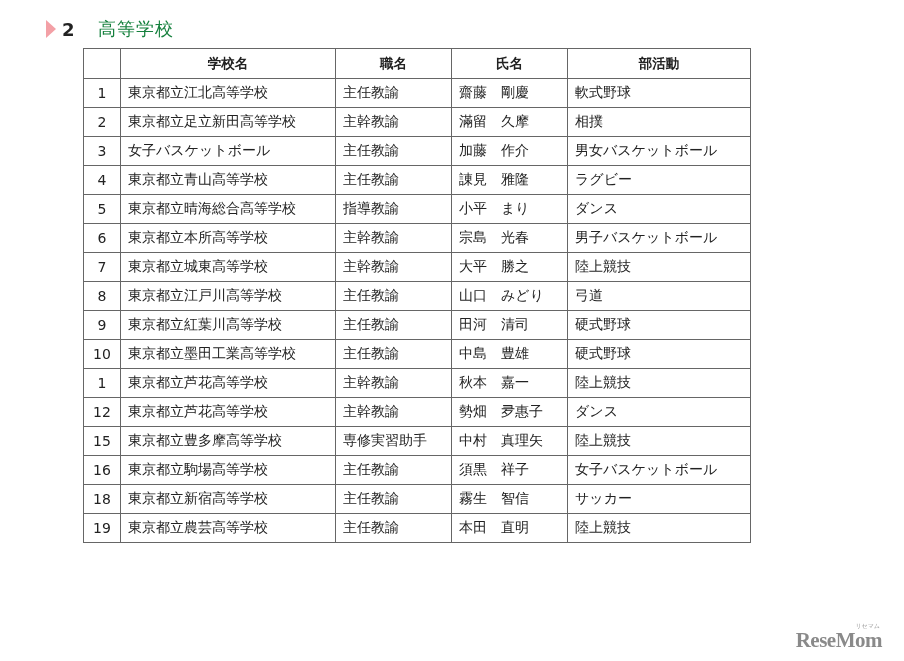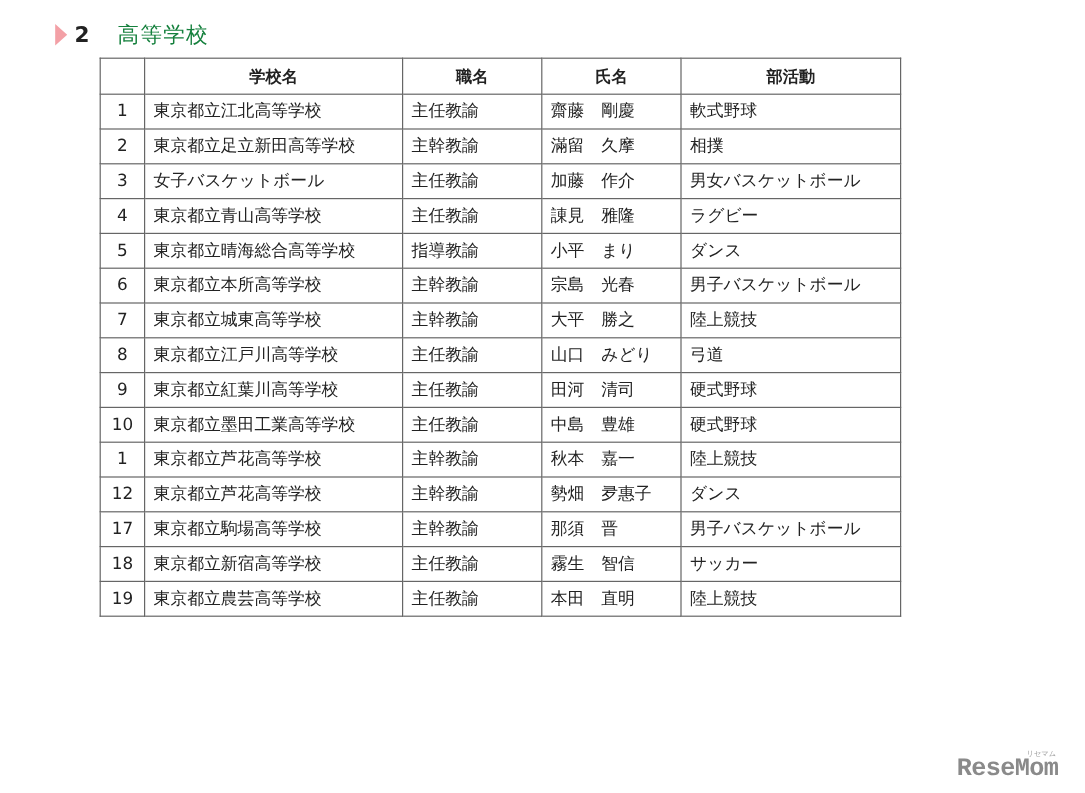--- a/index.html
+++ b/index.html
@@ -8,21 +8,21 @@
   .heading { position:absolute; left:46px; top:15px; height:28px; display:flex; align-items:center; }
   .heading .tri { width:0; height:0; border-top:9px solid transparent; border-bottom:9px solid transparent;
                   border-left:10px solid #f3a0a6; margin-right:6px; }
   .heading .num { font-size:18px; font-weight:bold; color:#222; width:36px; }
   .heading .ttl { font-size:18px; font-weight:normal; color:#15803d; letter-spacing:1px; }
   table { position:absolute; left:83px; top:48px; border-collapse:collapse; table-layout:fixed;border-radius:22px; }
   td, th { border:1px solid #666; height:28px; padding:0; font-size:14px; color:#222; white-space:nowrap; overflow:hidden; }
   th { font-weight:bold; font-size:13.5px; text-align:center; height:29px; }
   td.no { text-align:center; }
   td.txt { padding-left:7px; text-align:left; }
-  .logo { position:absolute; right:22px; bottom:8px; font-family:Liberation Mono, monospace;
+  .logo { position:absolute; right:22px; bottom:8px; font-family:Liberation Serif, serif;
           font-weight:bold; font-size:21px; color:#8a8a8a; letter-spacing:-0.5px; }
   .logo small { position:absolute; right:2px; top:-6px; font-size:6px; font-weight:normal; color:#999; letter-spacing:0; }
 </style>
 </head>
 <body>
 
 <div class="heading">
   <span class="tri"></span>
   <span class="num">2</span>
   <span class="ttl">高等学校</span>
@@ -124,25 +124,32 @@
         <td class="txt">陸上競技</td>
       </tr>
       <tr>
         <td class="no">12</td>
         <td class="txt">東京都立芦花高等学校</td>
         <td class="txt">主幹教諭</td>
         <td class="txt">勢畑　夛惠子</td>
         <td class="txt">ダンス</td>
       </tr>
       <tr>
-        <td class="no">17</td>
+        <td class="no">15</td>
+        <td class="txt">東京都立豊多摩高等学校</td>
+        <td class="txt">専修実習助手</td>
+        <td class="txt">中村　真理矢</td>
+        <td class="txt">陸上競技</td>
+      </tr>
+      <tr>
+        <td class="no">16</td>
         <td class="txt">東京都立駒場高等学校</td>
-        <td class="txt">主幹教諭</td>
-        <td class="txt">那須　晋</td>
-        <td class="txt">男子バスケットボール</td>
+        <td class="txt">主任教諭</td>
+        <td class="txt">須黒　祥子</td>
+        <td class="txt">女子バスケットボール</td>
       </tr>
       <tr>
         <td class="no">18</td>
         <td class="txt">東京都立新宿高等学校</td>
         <td class="txt">主任教諭</td>
         <td class="txt">霧生　智信</td>
         <td class="txt">サッカー</td>
       </tr>
       <tr>
         <td class="no">19</td>

